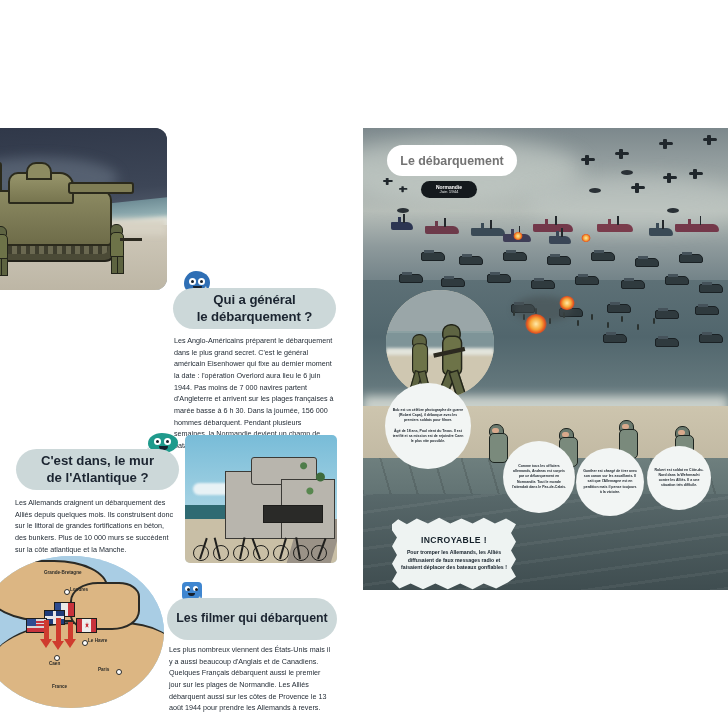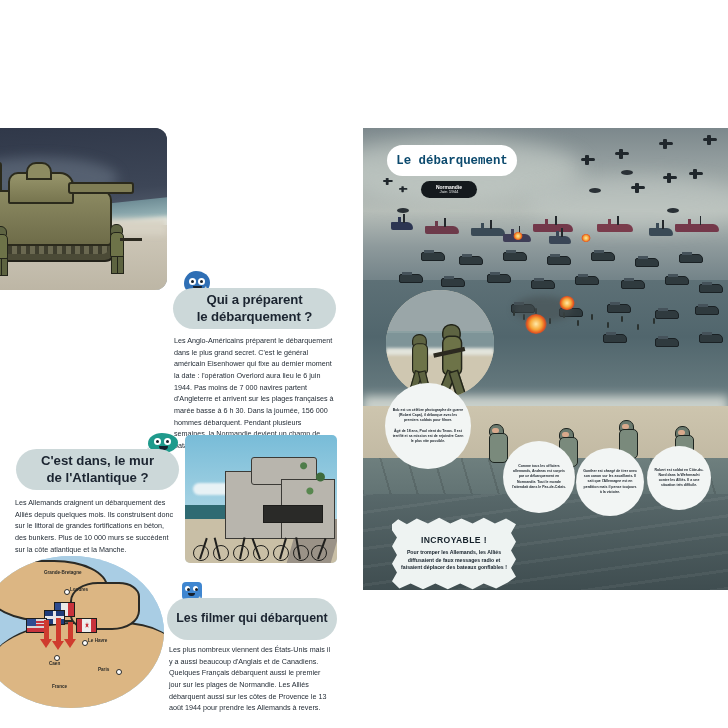--- a/index.html
+++ b/index.html
@@ -163,21 +163,21 @@
     border:1px solid #1a2124;}
   .landing-craft:after{content:"";position:absolute;left:2px;top:-3px;width:10px;height:3px;background:#45525a;}
 
   .troop{position:absolute;width:2.4px;height:6px;background:#2a3230;border-radius:1px;}
   .explosion{position:absolute;border-radius:50%;
     background:radial-gradient(circle,#ffe9a8 0%,#f7a93a 38%,#e3521f 62%,rgba(180,60,20,0) 75%);}
   .smoke{position:absolute;border-radius:50%;background:rgba(70,78,80,.55);filter:blur(3px);}
 
   .title-pill{position:absolute;left:24px;top:17px;width:130px;height:31px;background:#fff;border-radius:16px;
     display:flex;align-items:center;justify-content:center;}
-  .title-pill span{font-size:12.4px;font-weight:bold;color:#0c4a6e;font-family:Liberation Mono, monospace;}
+  .title-pill span{font-size:12.4px;font-weight:bold;color:#737373;}
   .loc-badge{position:absolute;left:58px;top:53px;width:56px;height:17px;background:#14191d;border-radius:9px;
     display:flex;flex-direction:column;align-items:center;justify-content:center;line-height:1.02;}
   .loc-badge .l1{font-size:5px;font-weight:bold;color:#fff;}
   .loc-badge .l2{font-size:4.4px;color:#e2e6e6;}
 
   .circle-inset{position:absolute;border-radius:50%;overflow:hidden;}
   .ci-photo{left:23px;top:162px;width:108px;height:108px;background:#cbc4ae;}
   .ci-photo .ci-sky{position:absolute;inset:0;background:linear-gradient(180deg,#9aa6a8 0 38%,#8ba0a2 38% 56%,#cfc7b1 56% 100%);}
   .ci-photo .ci-sea{position:absolute;left:0;top:40%;width:100%;height:17%;background:#7e9498;}
   .ci-photo .ci-foam{position:absolute;left:0;top:54%;width:100%;height:6%;background:#e2e4dc;filter:blur(1.5px);}
@@ -250,21 +250,21 @@
           <i style="transform:rotate(150deg)"></i>
       </div>
       <div class="blob"></div>
       <div class="eye" style="left:5px;"></div>
       <div class="eye" style="left:14px;"></div>
       <div class="mouth"></div>
     </div>
     <div class="bubble-tail h1-tail"></div>
     <div class="bubble h1-bubble">
       <div class="bubble-txt">
-        <span>Qui a préparent</span><br>
+        <span>Qui a général</span><br>
         <span>le débarquement ?</span>
       </div>
     </div>
     <div class="body-text t1">Les Anglo-Américains préparent le débarquement dans le plus grand secret. C'est le général américain Eisenhower qui fixe au dernier moment la date : l'opération Overlord aura lieu le 6 juin 1944. Pas moins de 7 000 navires partent d'Angleterre et arrivent sur les plages françaises à marée basse à 6 h 30. Dans la journée, 156 000 hommes débarquent. Pendant plusieurs semaines, la Normandie devient un champ de bataille.</div>
 
     <div class="mascot m2">
       <div class="spikes">
         <i style="transform:rotate(10deg)"></i>
           <i style="transform:rotate(45deg)"></i>
         <i style="transform:rotate(80deg)"></i>

